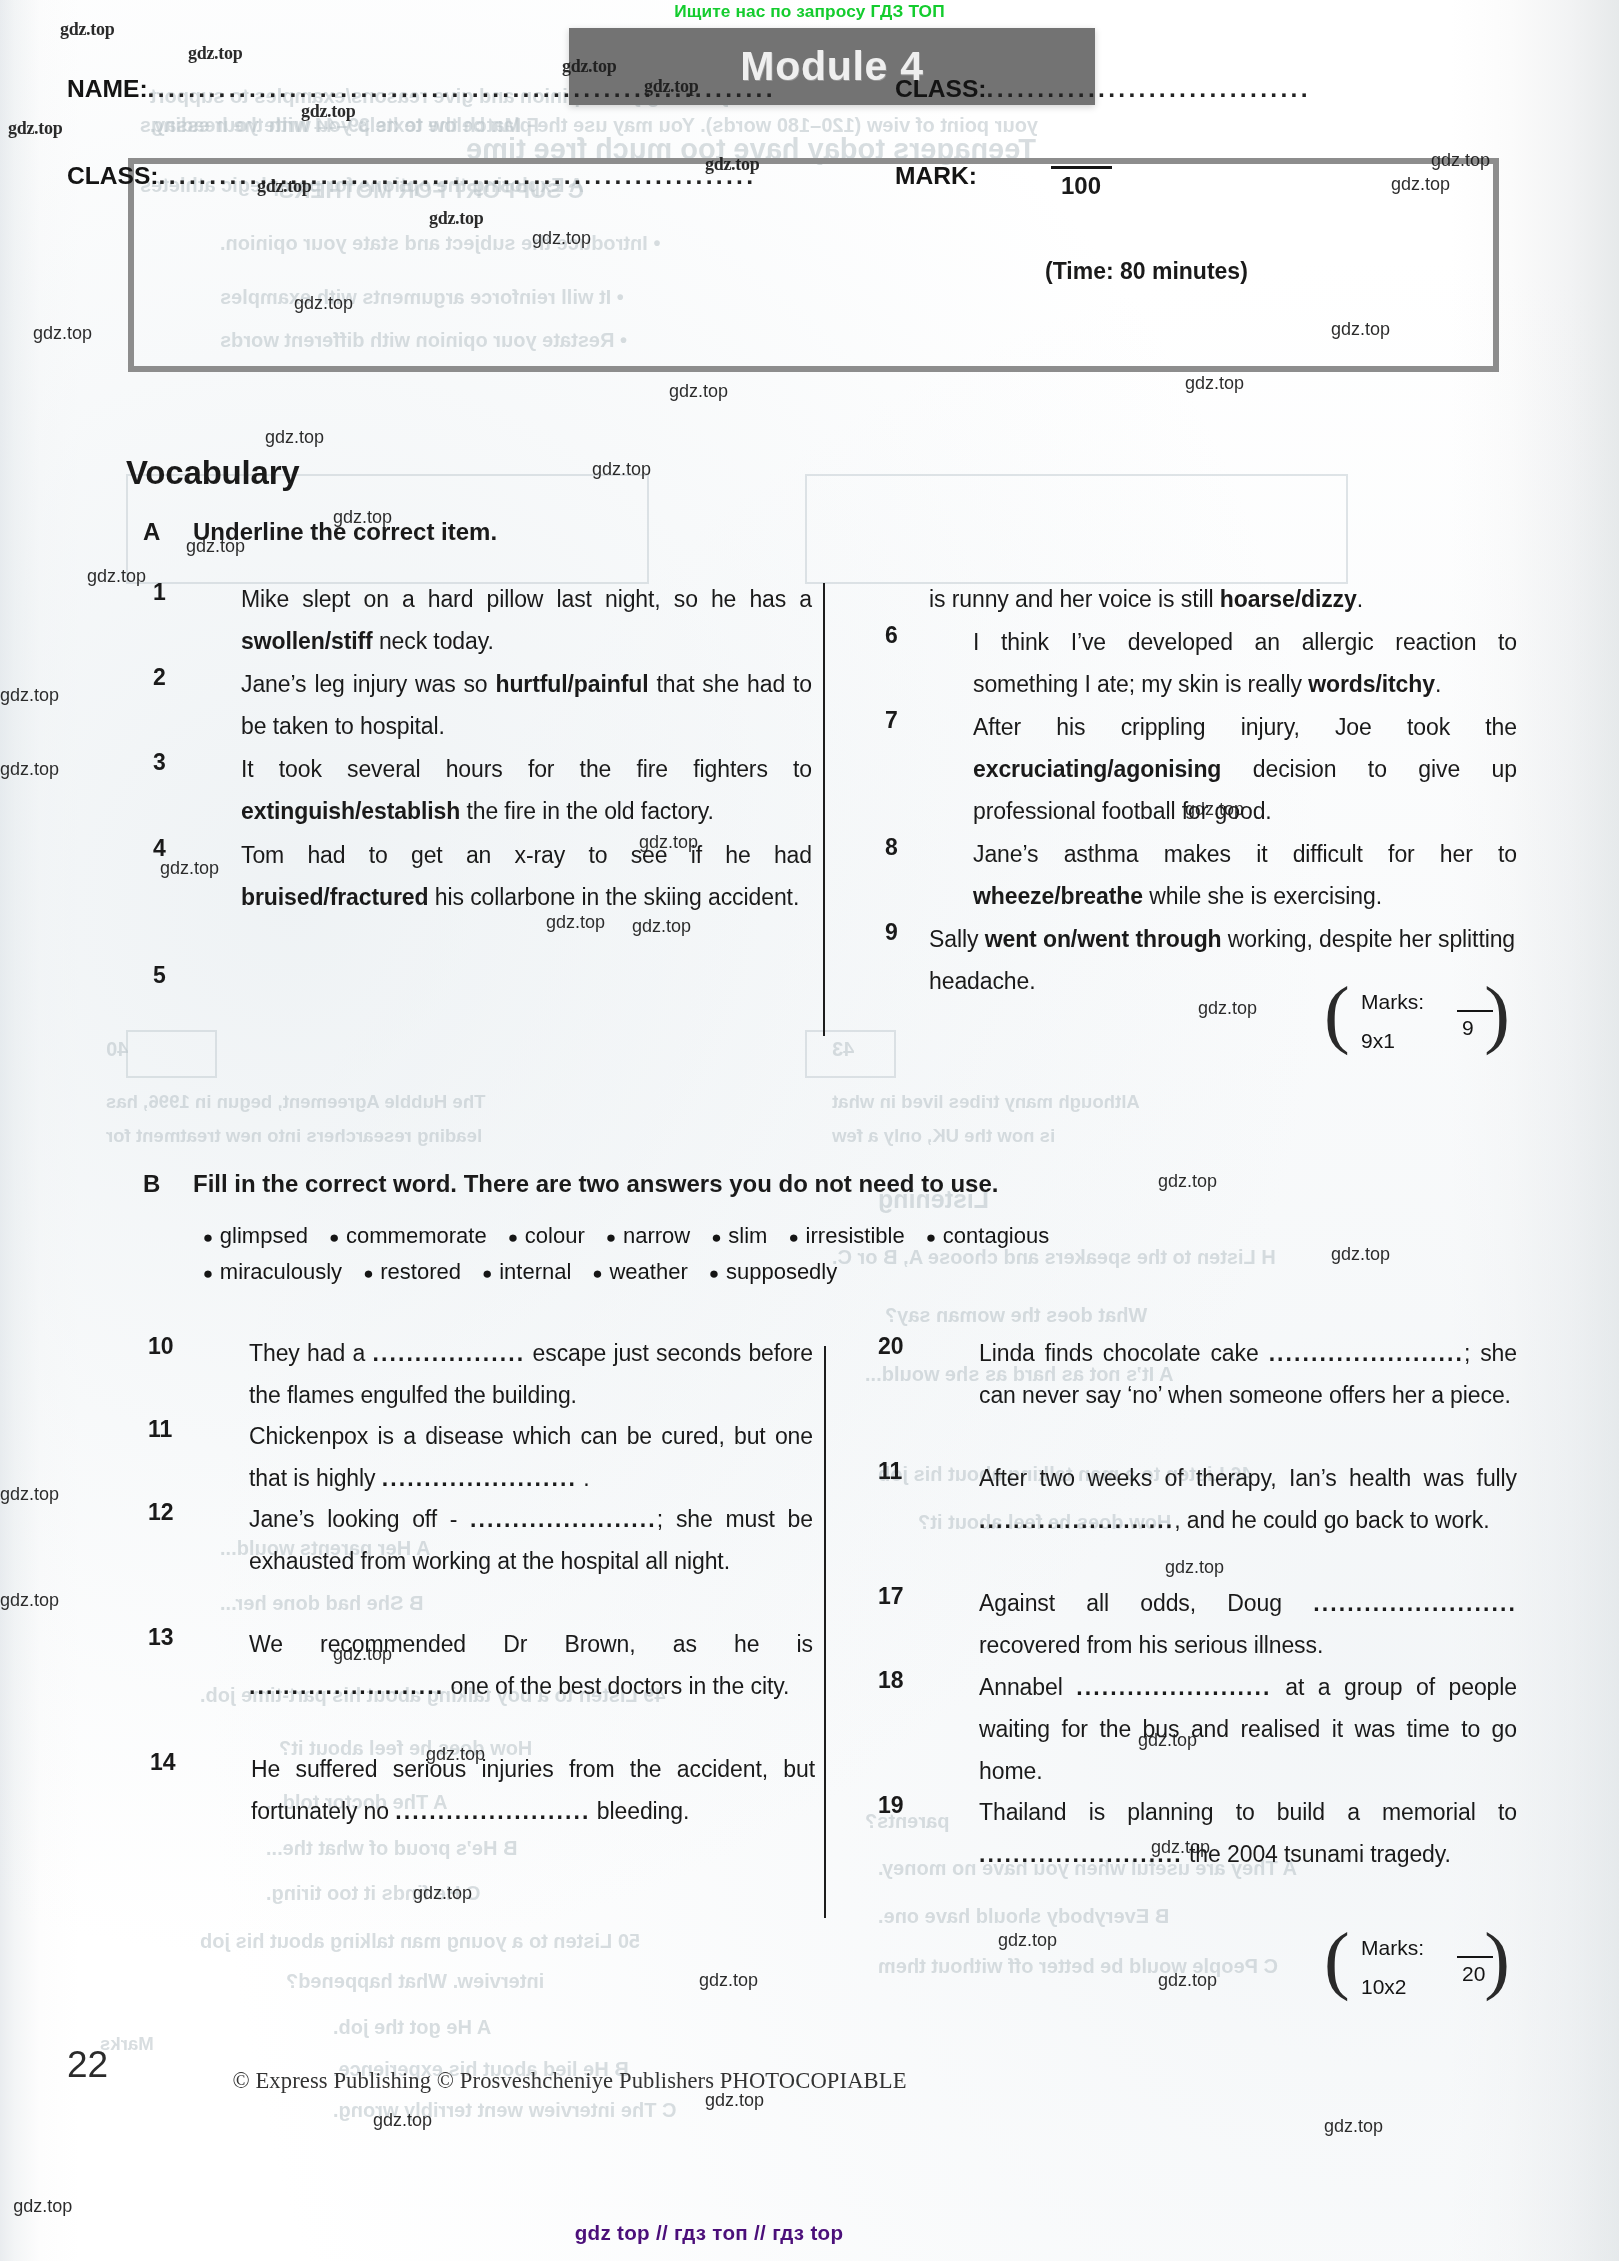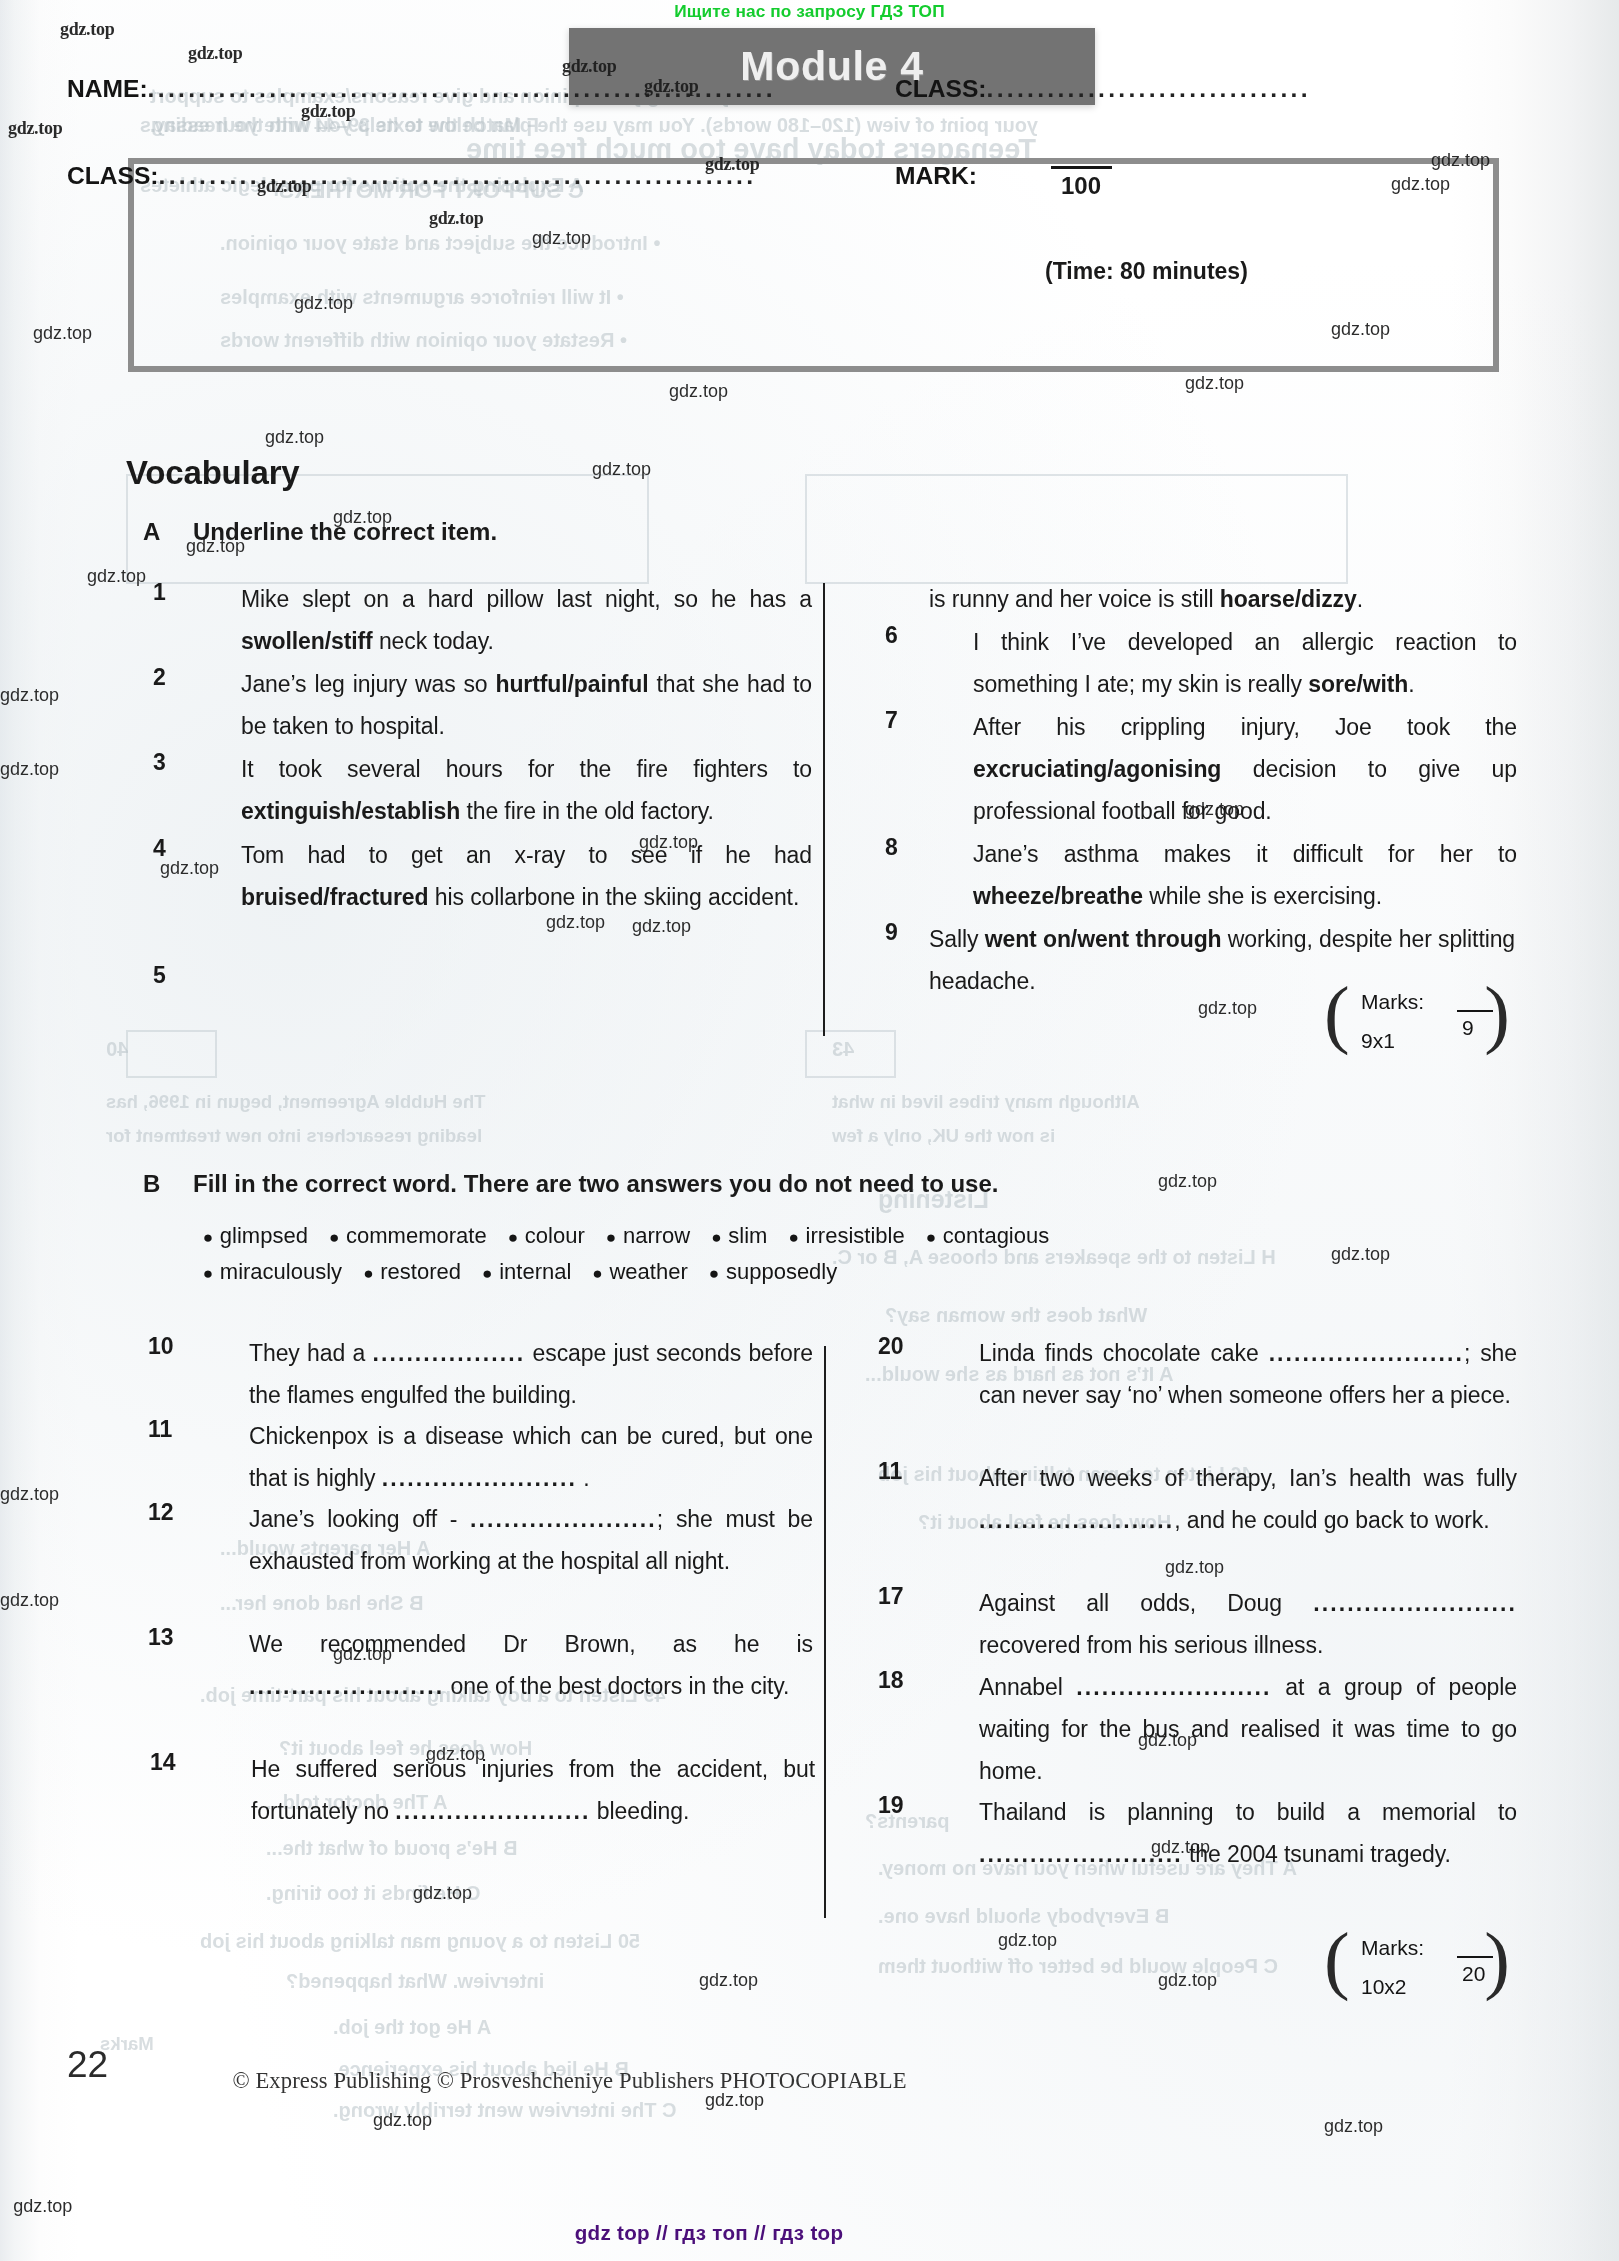--- a/index.html
+++ b/index.html
@@ -245,21 +245,21 @@
   </div>
 </div>
 
 <div class="col" style="left:885px;top:578px;width:632px;">
   <div class="q" style="left:0;top:0;width:632px;">
     <div class="num"></div>
     <div class="body">is runny and her voice is still <b>hoarse/dizzy</b>.</div>
   </div>
   <div class="q just" style="left:0;top:43px;width:632px;">
     <div class="num">6</div>
-    <div class="body">I think I’ve developed an allergic reaction to something I ate; my skin is really <b>sore/with</b>.</div>
+    <div class="body">I think I’ve developed an allergic reaction to something I ate; my skin is really <b>words/itchy</b>.</div>
   </div>
   <div class="q just" style="left:0;top:128px;width:632px;">
     <div class="num">7</div>
     <div class="body">After his crippling injury, Joe took the <b>excruciating/agonising</b> decision to give up professional football for good.</div>
   </div>
   <div class="q just" style="left:0;top:255px;width:632px;">
     <div class="num">8</div>
     <div class="body">Jane’s asthma makes it difficult for her to <b>wheeze/breathe</b> while she is exercising.</div>
   </div>
   <div class="q" style="left:0;top:340px;width:632px;">

